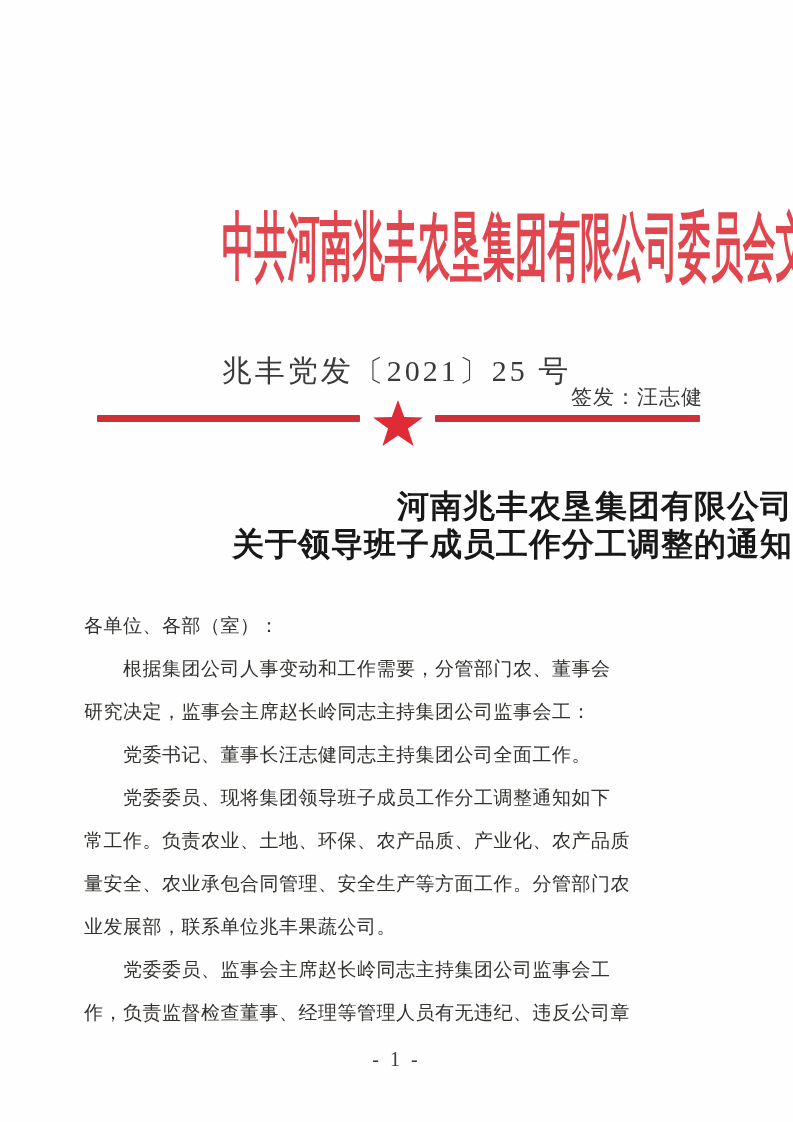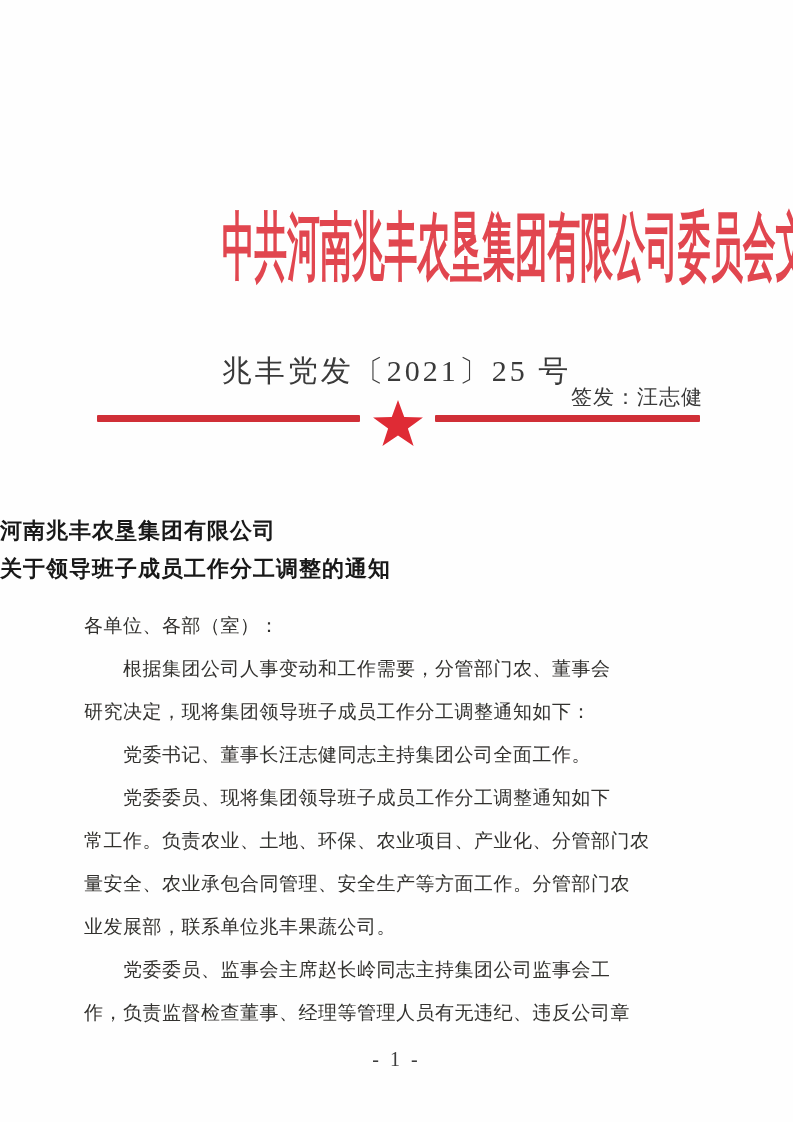--- a/index.html
+++ b/index.html
@@ -58,25 +58,25 @@
     position: absolute;
     top: 400px;
     left: 372px;
     width: 52px;
     height: 50px;
     background: #df2b35;
     clip-path: polygon(50% 0%, 62% 34%, 98% 35%, 69% 57%, 80% 92%, 50% 71%, 20% 92%, 31% 57%, 2% 35%, 38% 34%);
   }
   .doc-title {
     position: absolute;
-    top: 512px;
+    top: 487px;
     left: 0;
     width: 100%;
-    text-align: left;
-    font-size: 22px;
+    text-align: right;
+    font-size: 32px;
     font-weight: bold;
     color: #181818;
     line-height: 38px;
     letter-spacing: 1px;
   }
   .body-block {
     position: absolute;
     top: 604px;
     left: 84px;
     width: 660px;
@@ -115,24 +115,24 @@
   <div class="divider-right"></div>
 
   <div class="doc-title">
     <div>河南兆丰农垦集团有限公司</div>
     <div>关于领导班子成员工作分工调整的通知</div>
   </div>
 
   <div class="body-block">
       <div class="body-line">各单位、各部（室）：</div>
       <div class="body-line">　　根据集团公司人事变动和工作需要，分管部门农、董事会</div>
-      <div class="body-line">研究决定，现将集团领导班子成员工作分工调整通知如下：</div>
+      <div class="body-line">研究决定，监事会主席赵长岭同志主持集团公司监事会工：</div>
       <div class="body-line">　　党委书记、董事长汪志健同志主持集团公司全面工作。</div>
       <div class="body-line">　　党委委员、现将集团领导班子成员工作分工调整通知如下</div>
-      <div class="body-line">常工作。负责农业、土地、环保、农业项目、产业化、分管部门农</div>
+      <div class="body-line">常工作。负责农业、土地、环保、农产品质、产业化、农产品质</div>
       <div class="body-line">量安全、农业承包合同管理、安全生产等方面工作。分管部门农</div>
       <div class="body-line">业发展部，联系单位兆丰果蔬公司。</div>
       <div class="body-line">　　党委委员、监事会主席赵长岭同志主持集团公司监事会工</div>
       <div class="body-line">作，负责监督检查董事、经理等管理人员有无违纪、违反公司章</div>
     </div>
 
   <div class="page-number">- 1 -</div>
 
 </div>
 

